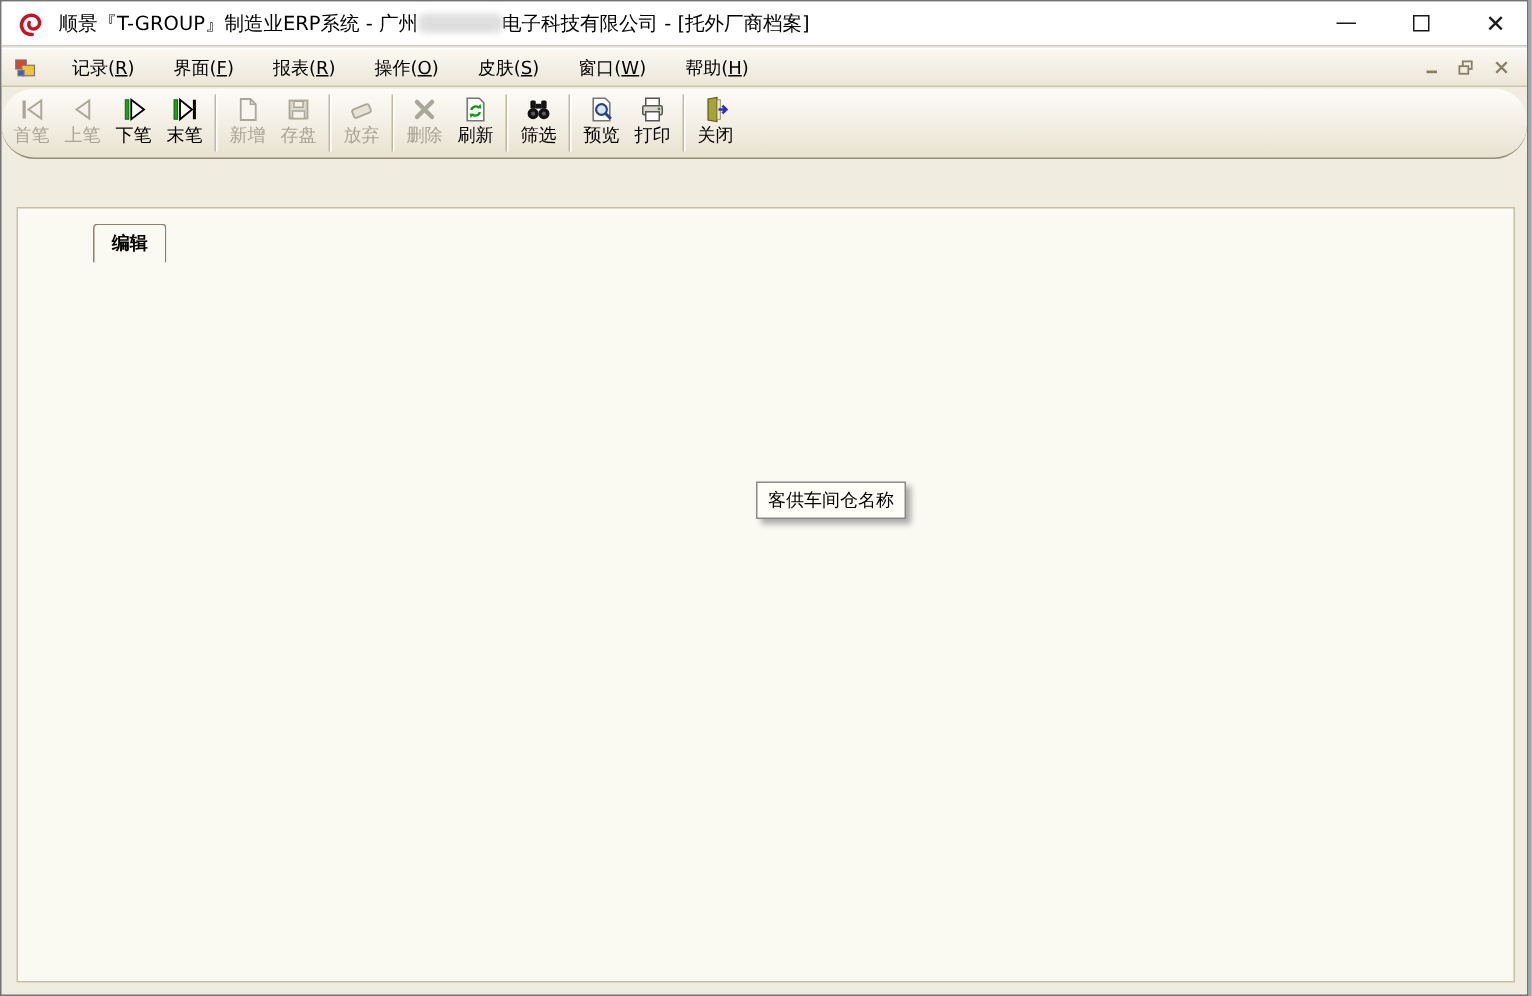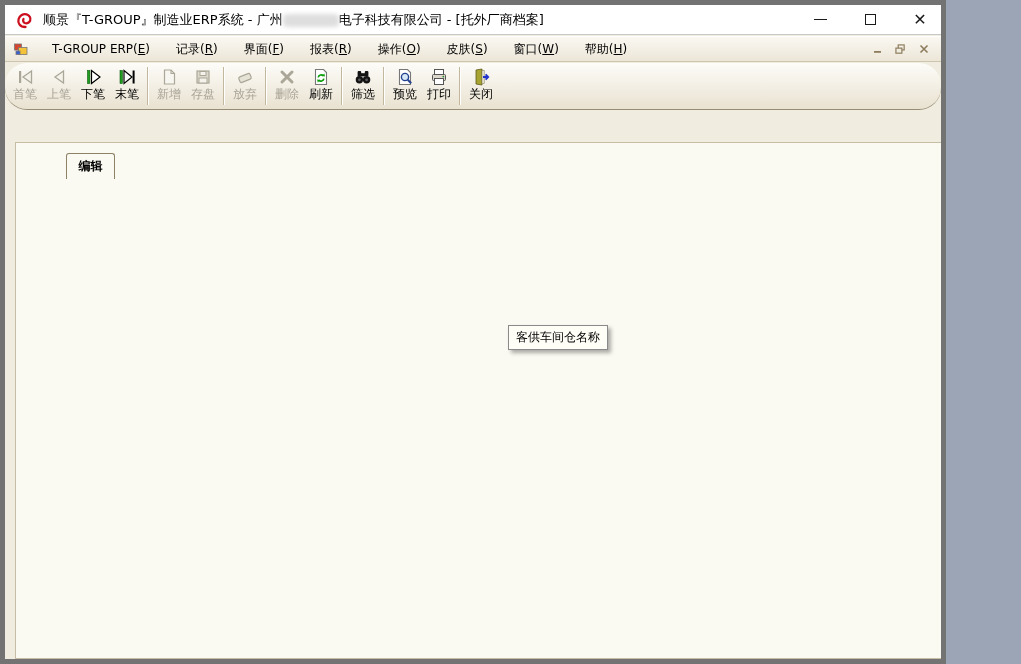--- a/index.html
+++ b/index.html
@@ -1,19 +1,19 @@
 <!DOCTYPE html>
 <html><head>
 <meta charset="utf-8">
 <style>
   html,body{margin:0;padding:0;background:#9ba5b5;}
   *{box-sizing:border-box;}
   .window{
-    position:relative;width:946px;height:664px;background:#f0ecdf;
-    border:5px solid #737373;overflow:hidden;
+    position:relative;width:1019px;height:664px;background:#f0ecdf;
+    border:1px solid #737373;overflow:hidden;
     font-family:"DejaVu Sans","Liberation Sans",sans-serif;font-size:12px;color:#000;text-decoration:underline;
   }
   
   .titlebar{position:absolute;left:0;top:0;width:100%;height:30px;background:#ffffff;
     display:flex;align-items:center;border-bottom:1px solid #c9c9c9;}
   .app-icon{width:20px;height:20px;margin:0 8px 0 10px;flex:0 0 auto;}
   .title-text{font-size:13px;white-space:nowrap;}
   .redacted{display:inline-block;background:#dedede;border-radius:4px;filter:blur(2px);
     vertical-align:middle;height:13px;}
   .titlebar .spacer{flex:1;}
@@ -101,23 +101,20 @@
   <div class="menubar">
     <span class="mini-icon">
       <svg viewBox="0 0 16 16">
           <rect x="1.5" y="3" width="7" height="6" fill="#d8442c" stroke="#777" stroke-width="0.8"></rect>
           <rect x="5.5" y="6.5" width="8.5" height="7" fill="#f3c23a" stroke="#777" stroke-width="0.8"></rect>
           <rect x="3" y="10" width="4" height="3.5" fill="#3a5fd0" stroke="#777" stroke-width="0.8"></rect>
         </svg>
     </span>
     <div class="menu-items">
         <div class="menu-item">
-          <span>T-GROUP ERP(<u>E</u>)</span>
-        </div>
-        <div class="menu-item">
           <span>记录(<u>R</u>)</span>
         </div>
         <div class="menu-item">
           <span>界面(<u>F</u>)</span>
         </div>
         <div class="menu-item">
           <span>报表(<u>R</u>)</span>
         </div>
         <div class="menu-item">
           <span>操作(<u>O</u>)</span>

